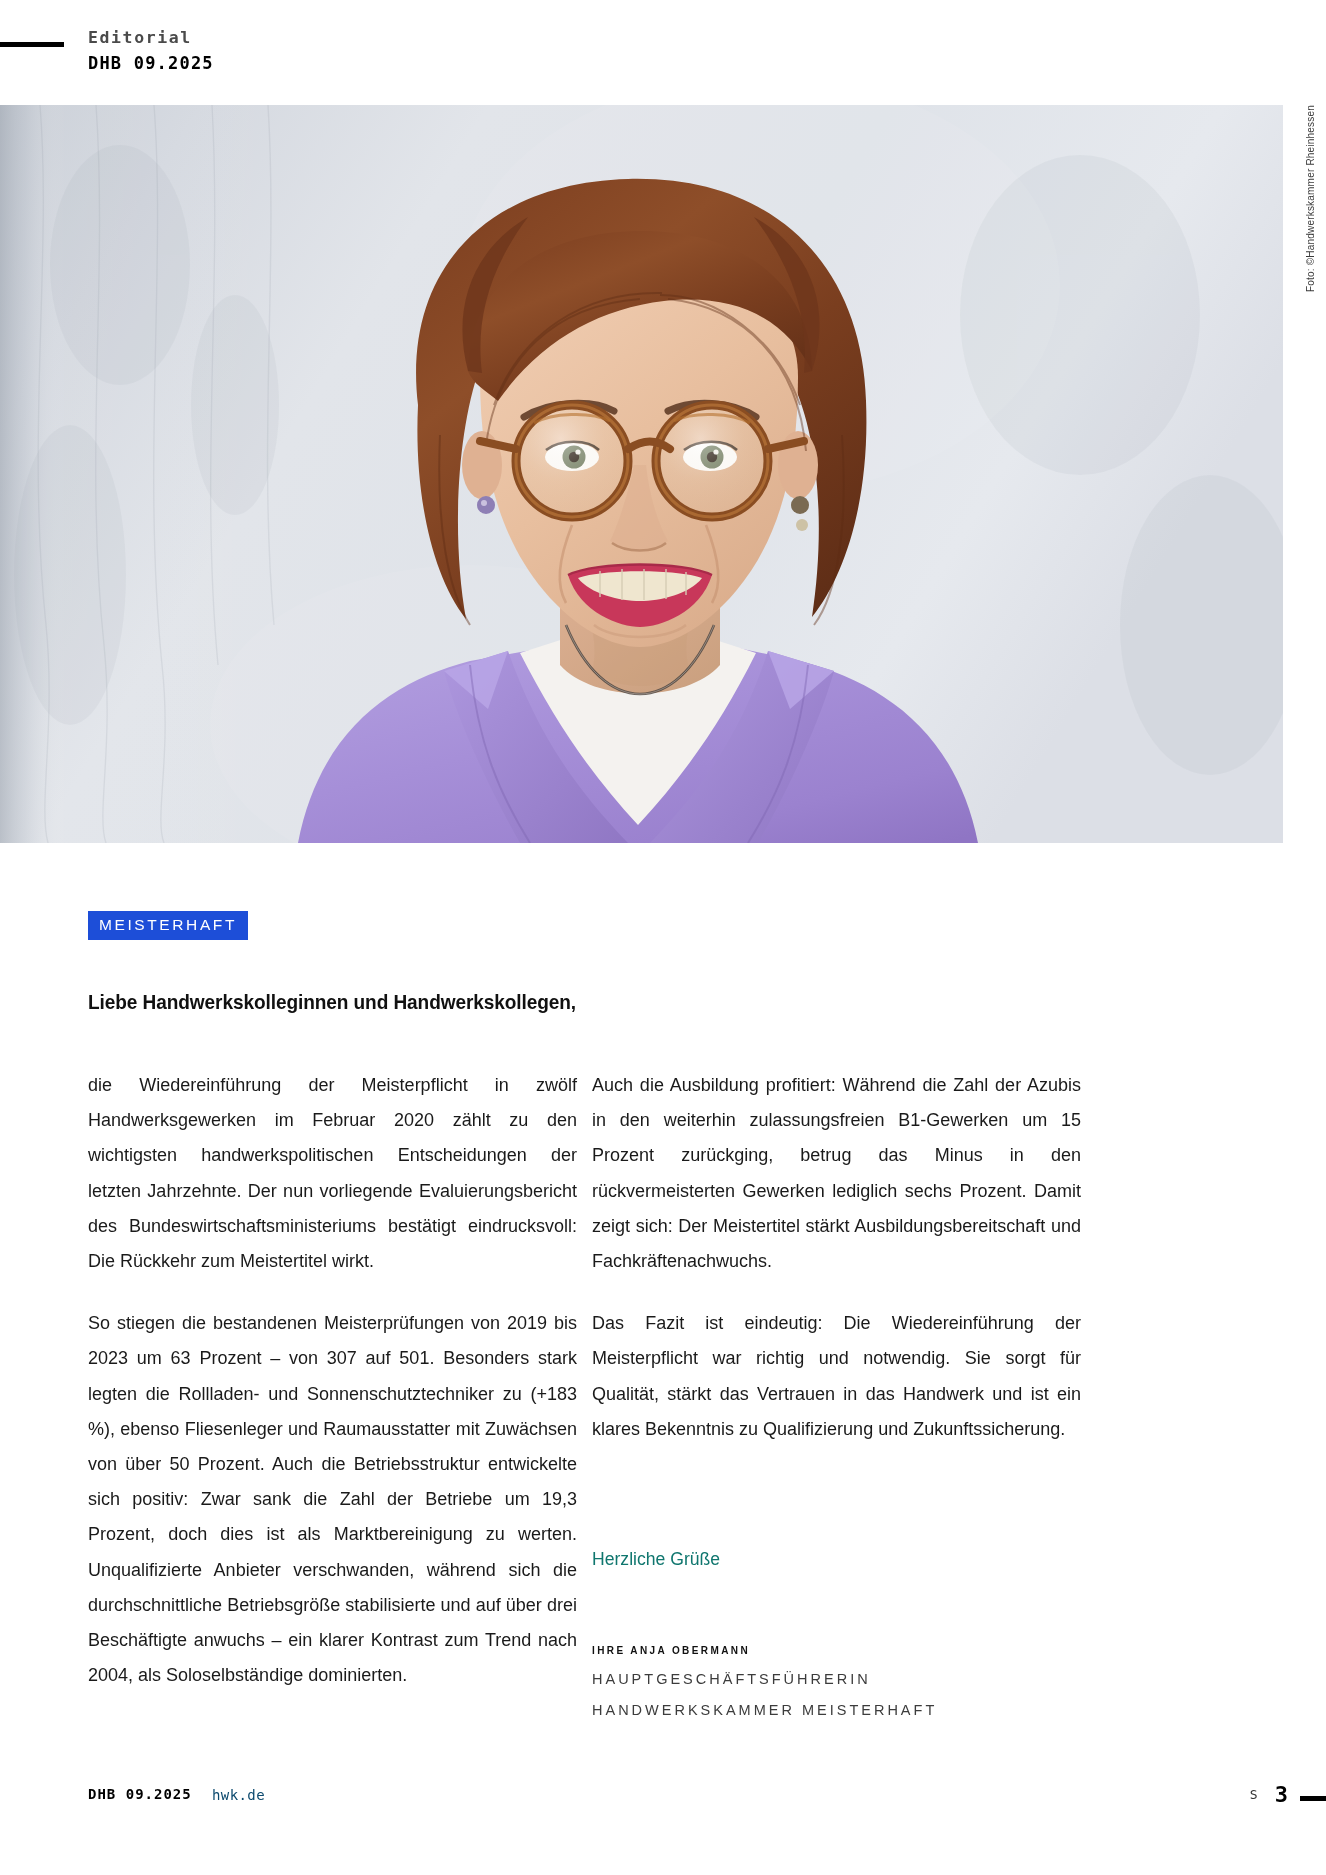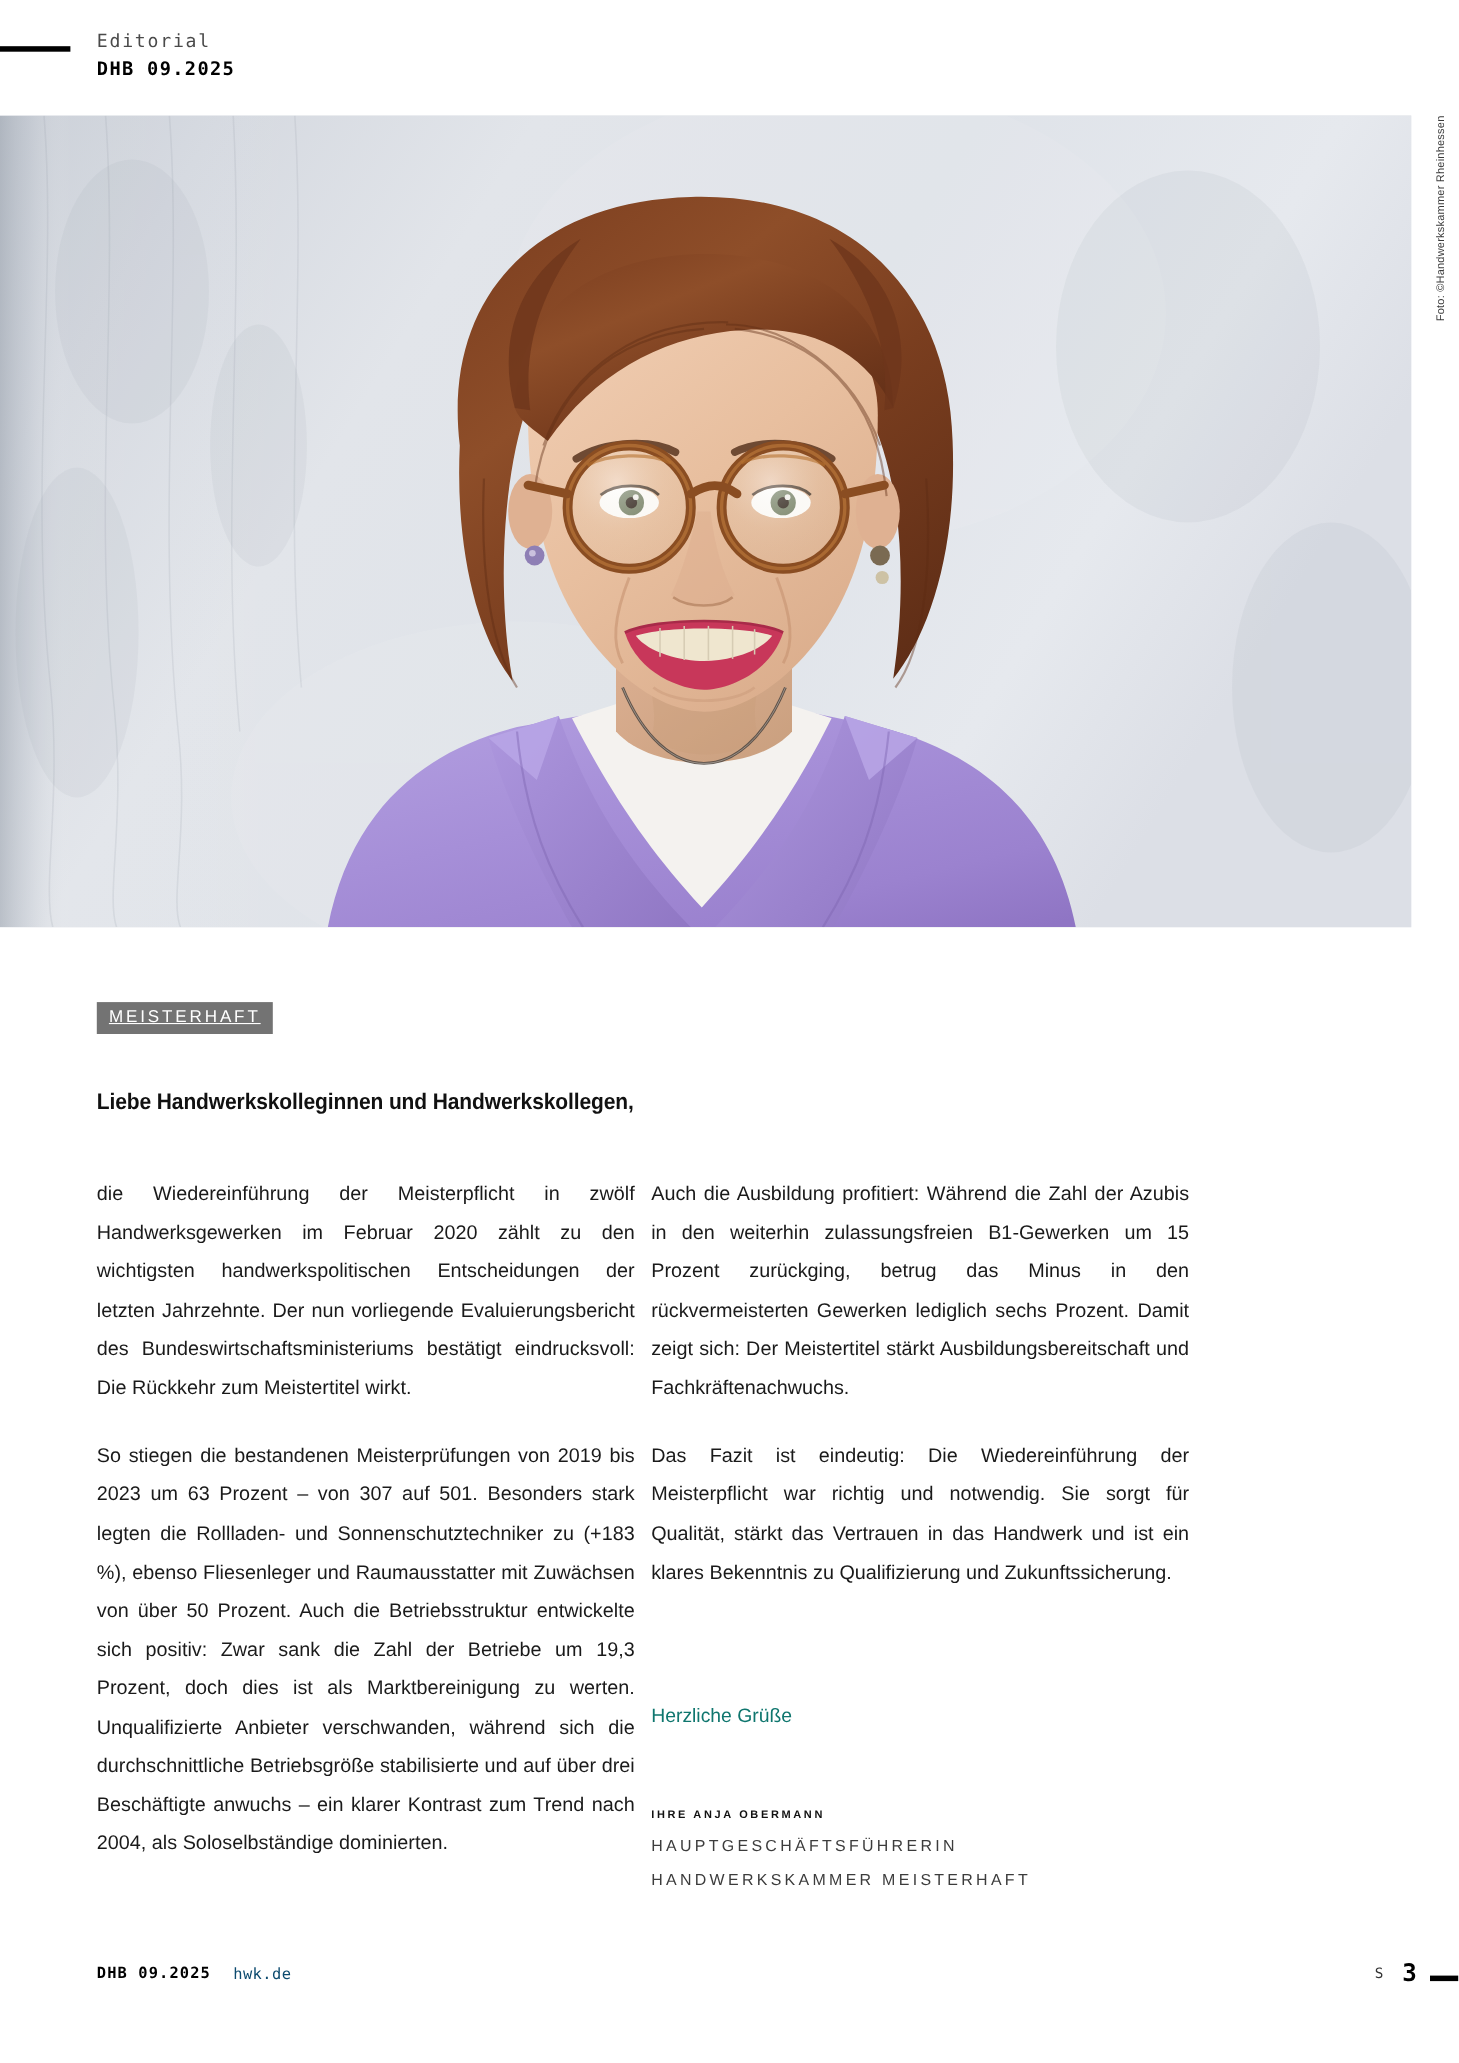--- a/index.html
+++ b/index.html
@@ -37,21 +37,21 @@
     background: #000000;
   }
   .header-kicker {
     position: absolute;
     left: 88px;
     top: 0px;
     font-family: "DejaVu Sans Mono", monospace;
     font-size: 16.5px;
     letter-spacing: 1.6px;
     color: #4a4a4a;
-    font-weight: 400;
+    font-weight: 700;
     line-height: 1.2;
   }
   .header-issue {
     position: absolute;
     left: 88px;
     top: 25px;
     font-family: "DejaVu Sans Mono", monospace;
     font-size: 17px;
     letter-spacing: 1.2px;
     color: #000000;
@@ -90,29 +90,28 @@
     font-size: 10px;
     letter-spacing: 0.2px;
     color: #3a3a3a;
   }
 
   
   .badge {
     position: absolute;
     left: 88px;
     top: 911px;
-    background: #737373;
+    background: #1d4ed8;
     color: #ffffff;
     font-size: 15.5px;
     letter-spacing: 2.6px;
     font-weight: 400;
     padding: 6px 11px 7px 11px;
     line-height: 1;
     font-family: "Liberation Sans", sans-serif;
-    text-decoration: underline;
   }
 
   
   .salutation {
     position: absolute;
     left: 88px;
     top: 990px;
     font-family: "Liberation Sans", sans-serif;
     font-weight: 700;
     font-size: 20.5px;

